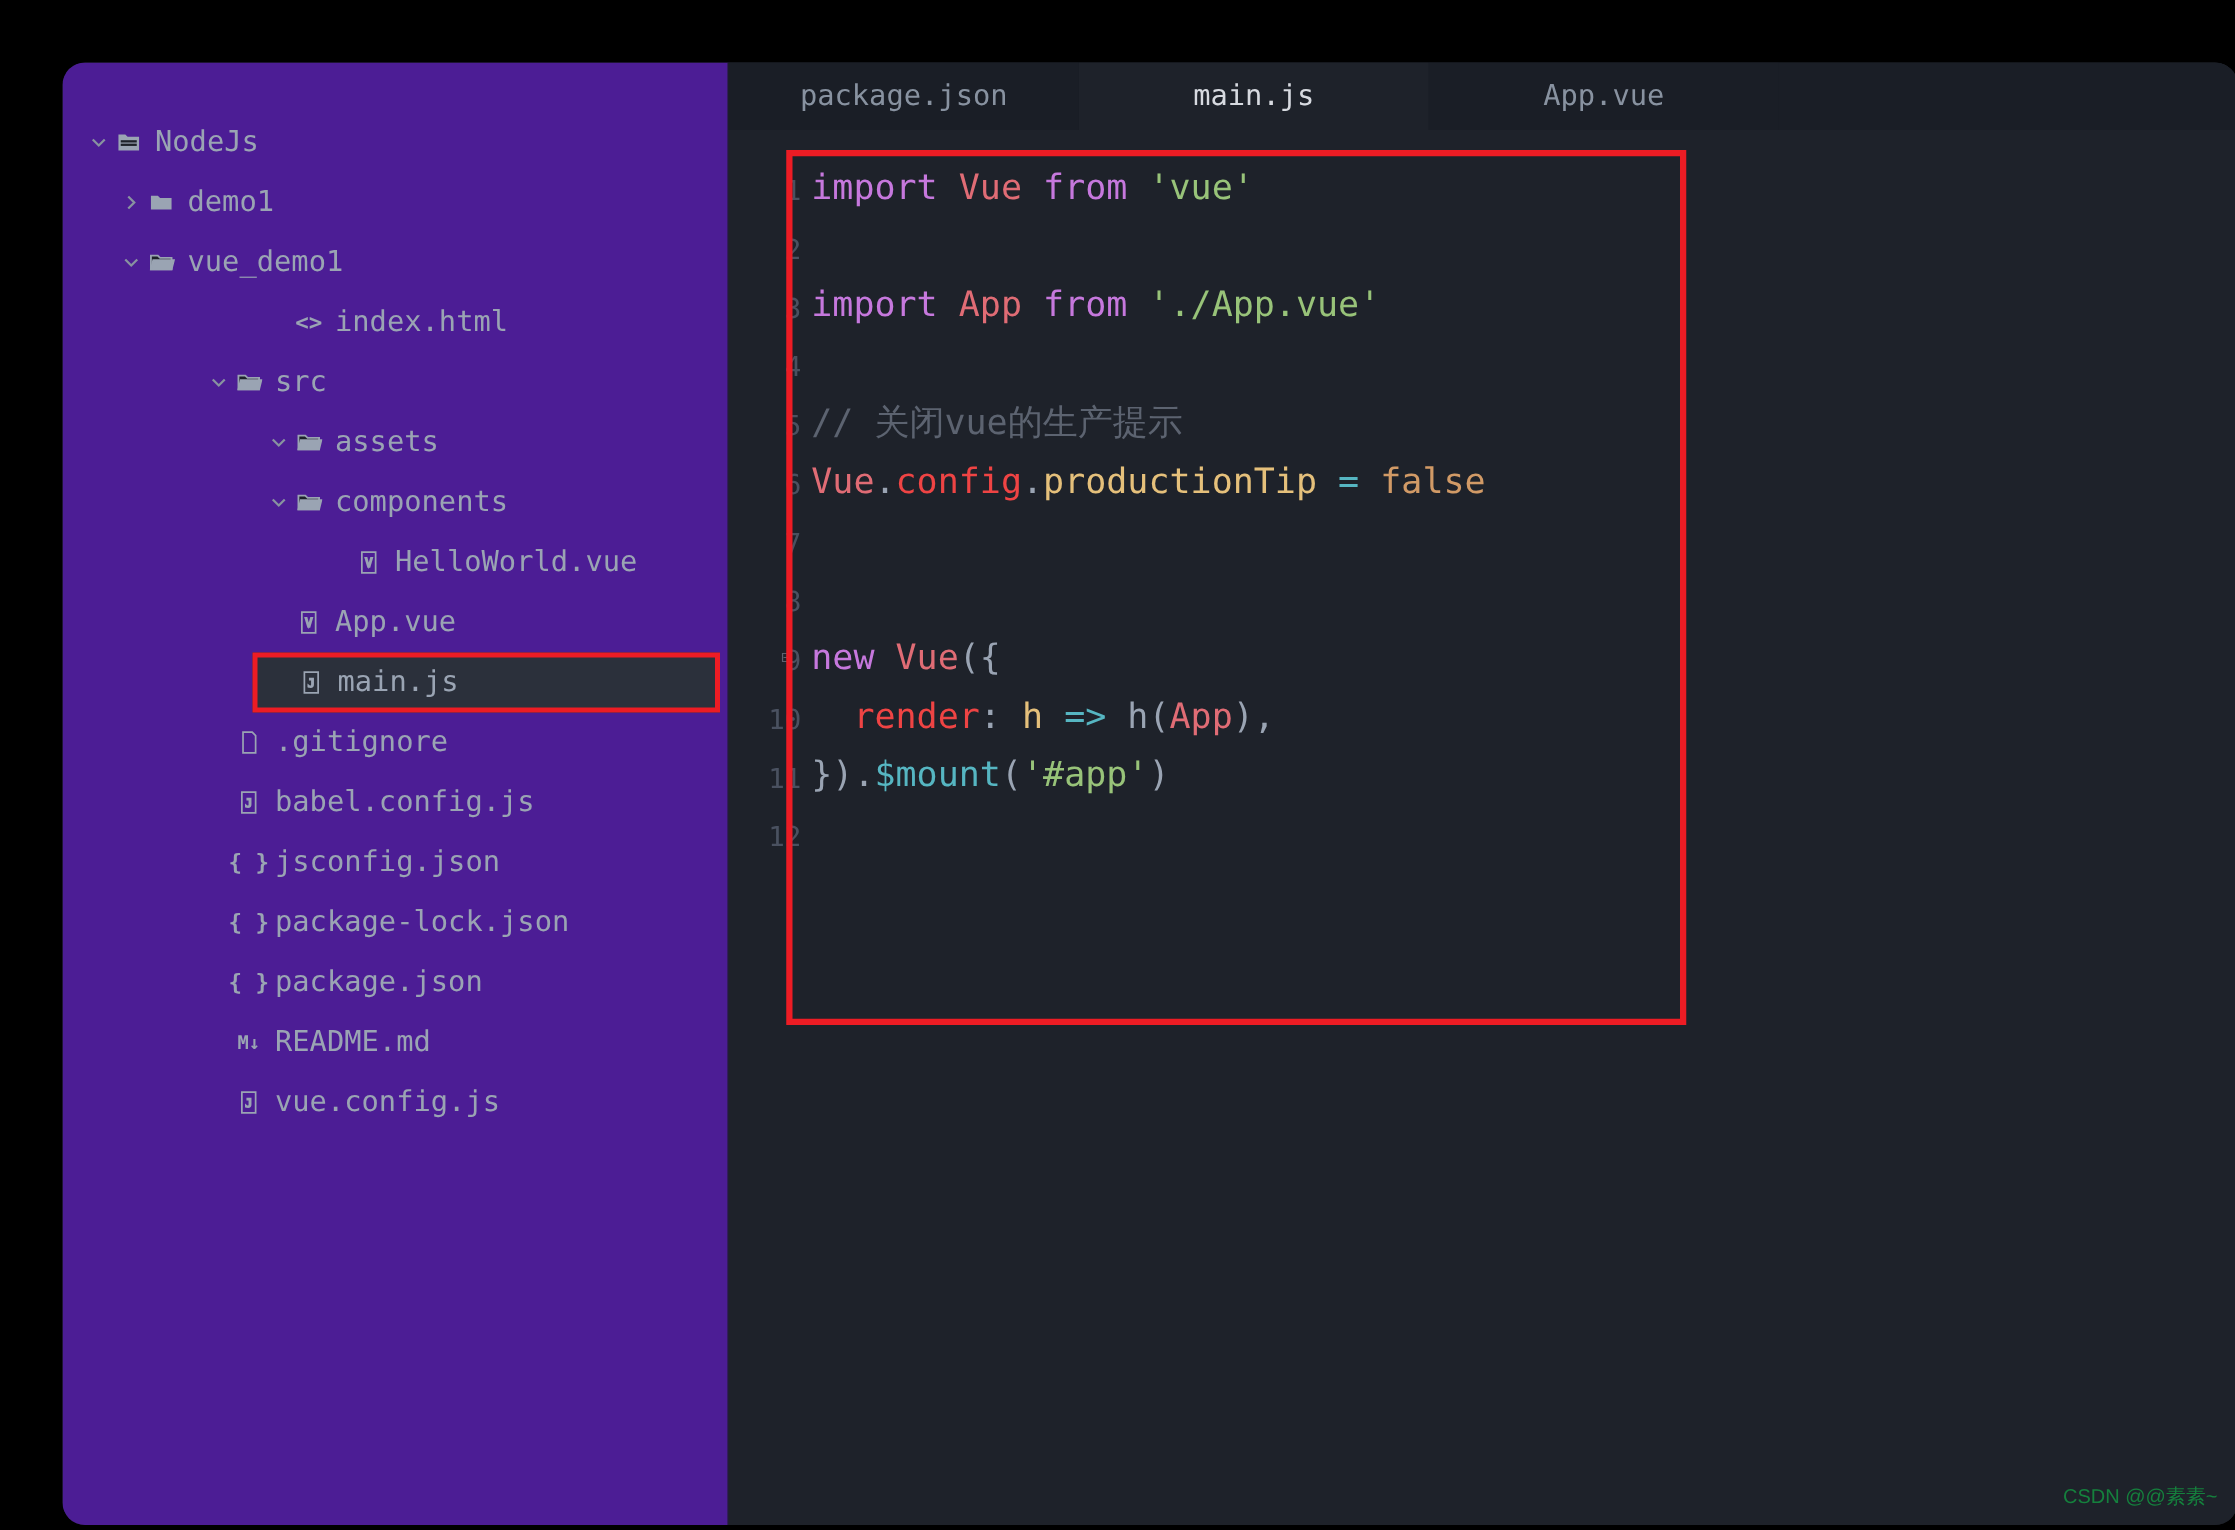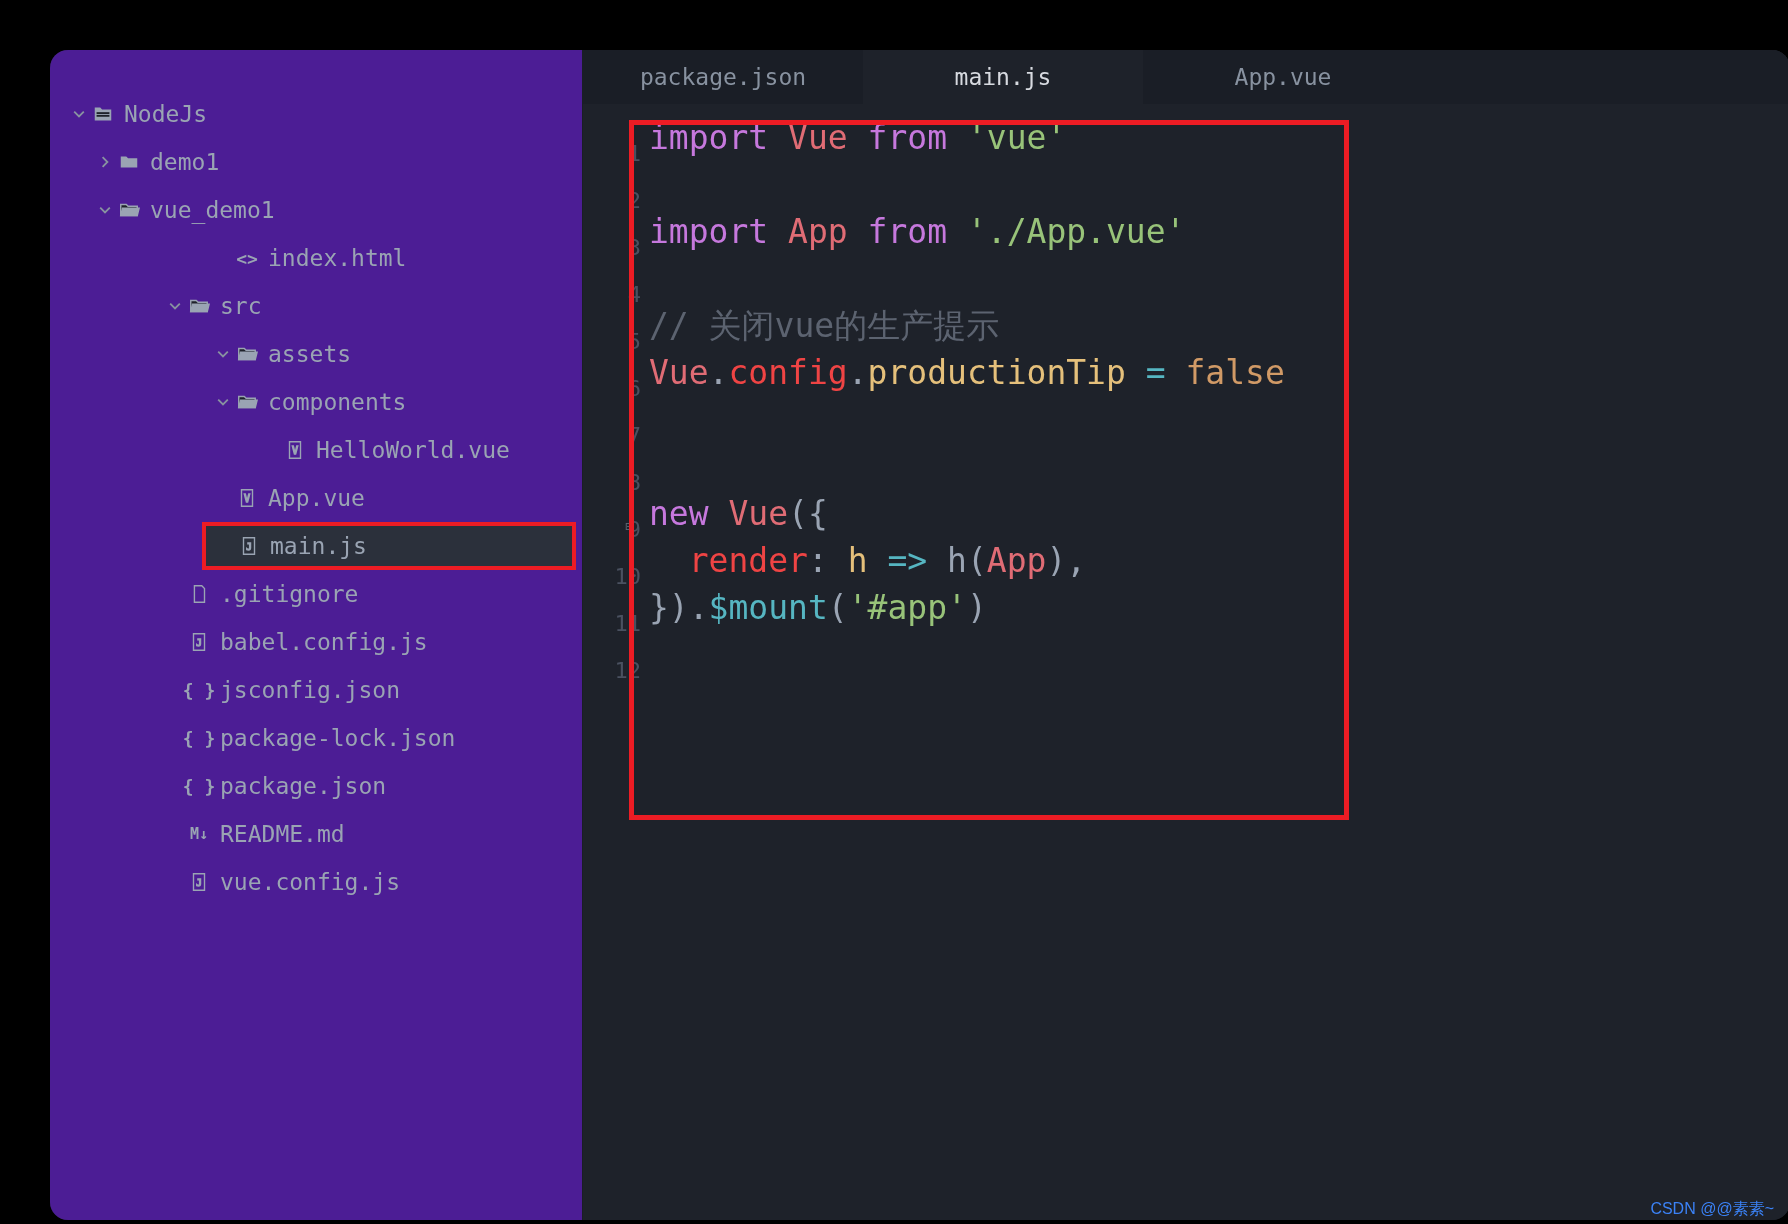--- a/index.html
+++ b/index.html
@@ -63,22 +63,22 @@
   }
   .tab.active { color:#d7dae0; background:#1e222a; }
   .code-wrap { flex:1; position:relative; padding:26px 0 0 0; }
   .gutter {
     position:absolute; left:0; top:26px; width:58px;
     text-align:right; color:#4a5160; font-size:22px; line-height:47px;
     font-family:inherit;
   }
   .gutter div{height:47px}
   .code {
-    position:absolute; left:66px; top:10px;
-    font-size:33px; line-height:47px;
+    position:absolute; left:66px; top:22px;
+    font-size:28px; line-height:47px;
     font-family:inherit; white-space:pre;
     color:#9aa4b3;
   }
   .code .kw{color:#c678dd}
   .code .cls{color:#e06c75}
   .code .fn{color:#56b6c2}
   .code .str{color:#98c379}
   .code .op{color:#56b6c2}
   .code .cm{color:#5c6370}
   .code .id{color:#ef4444}
@@ -86,22 +86,22 @@
   .code .num{color:#d19a66}
   .fold{position:absolute;left:42px;top:calc(26px + 47px*8 + 12px);color:#5c6370;font-size:14px}
   .red-box-code{
     position:absolute;
     left:46px; top:16px;
     width:720px; height:700px;
     border:5px solid #ed1c24;
     pointer-events:none;
   }
   .watermark{
-    position:absolute; right:14px; bottom:4px;
-    color:#3b82f6; font-size:16px;
+    position:absolute; right:14px; bottom:16px;
+    color:#15803d; font-size:16px;
     font-family: sans-serif;
     text-align: right;
   }
 </style>
 </head>
 <body>
 
 <div class="ide">
 
   <div class="sidebar" id="tree">

